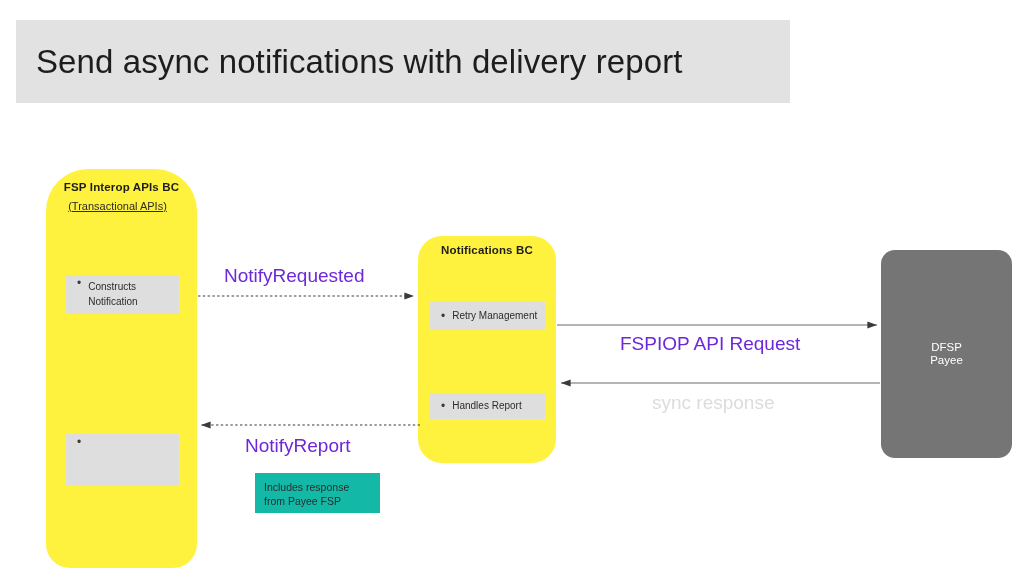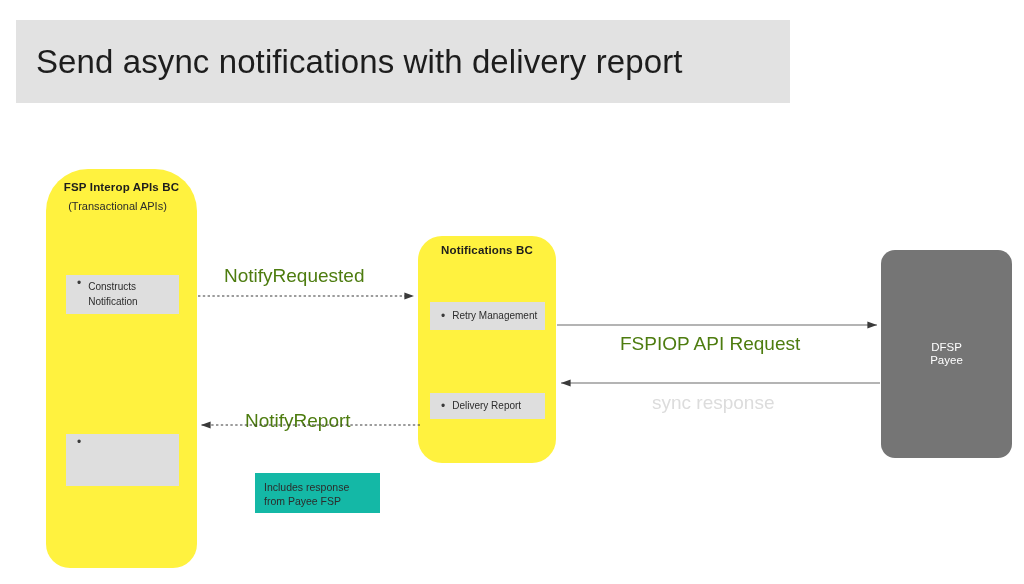--- a/index.html
+++ b/index.html
@@ -65,20 +65,21 @@
     letter-spacing: 0.15px;
   }
   .bc-subtitle {
     position: absolute;
     left: 0;
     right: 8px;
     text-align: center;
     font-size: 11px;
     font-weight: 400;
     color: #2b2b2b;
+    text-decoration: underline;
   }
 
   
   #fsp-interop-box {
     left: 46px;
     top: 169px;
     width: 151px;
     height: 399px;
     border-radius: 42px 42px 24px 24px;
   }
@@ -163,25 +164,25 @@
   .note-text {
     font-size: 10.5px;
     color: #2c2c2c;
     line-height: 14px;
   }
 
   
   .arrow-label {
     position: absolute;
     font-size: 19px;
-    color: #4d7c0f;
+    color: #6d28d9;
     white-space: nowrap;
   }
   #label-notify-requested { left: 224px; top: 265px; }
-  #label-notify-report    { left: 245px; top: 410px; }
+  #label-notify-report    { left: 245px; top: 435px; }
   #label-fspiop-request   { left: 620px; top: 333px; }
   #label-sync-response    { left: 652px; top: 392px; color: #dcdcdc; }
 
   
   #connector-layer {
     position: absolute;
     left: 0; top: 0;
     width: 1024px;
     height: 584px;
     pointer-events: none;
@@ -214,21 +215,21 @@
     <div class="bc-title">Notifications BC</div>
   </div>
 
   <div id="cap-retry-management" class="cap-box middle">
     <span class="cap-bullet">•</span>
     <span class="cap-text">Retry Management</span>
   </div>
 
   <div id="cap-delivery-report" class="cap-box middle">
     <span class="cap-bullet">•</span>
-    <span class="cap-text">Delivery Report</span>
+    <span class="cap-text">Handles Report</span>
   </div>
 
   <div id="dfsp-box" class="bc-box bc-grey">
     <div class="dfsp-line first">DFSP</div>
     <div class="dfsp-line">Payee</div>
   </div>
 
   <div id="note-includes-response">
     <div class="note-text">Includes response from Payee FSP</div>
   </div>

